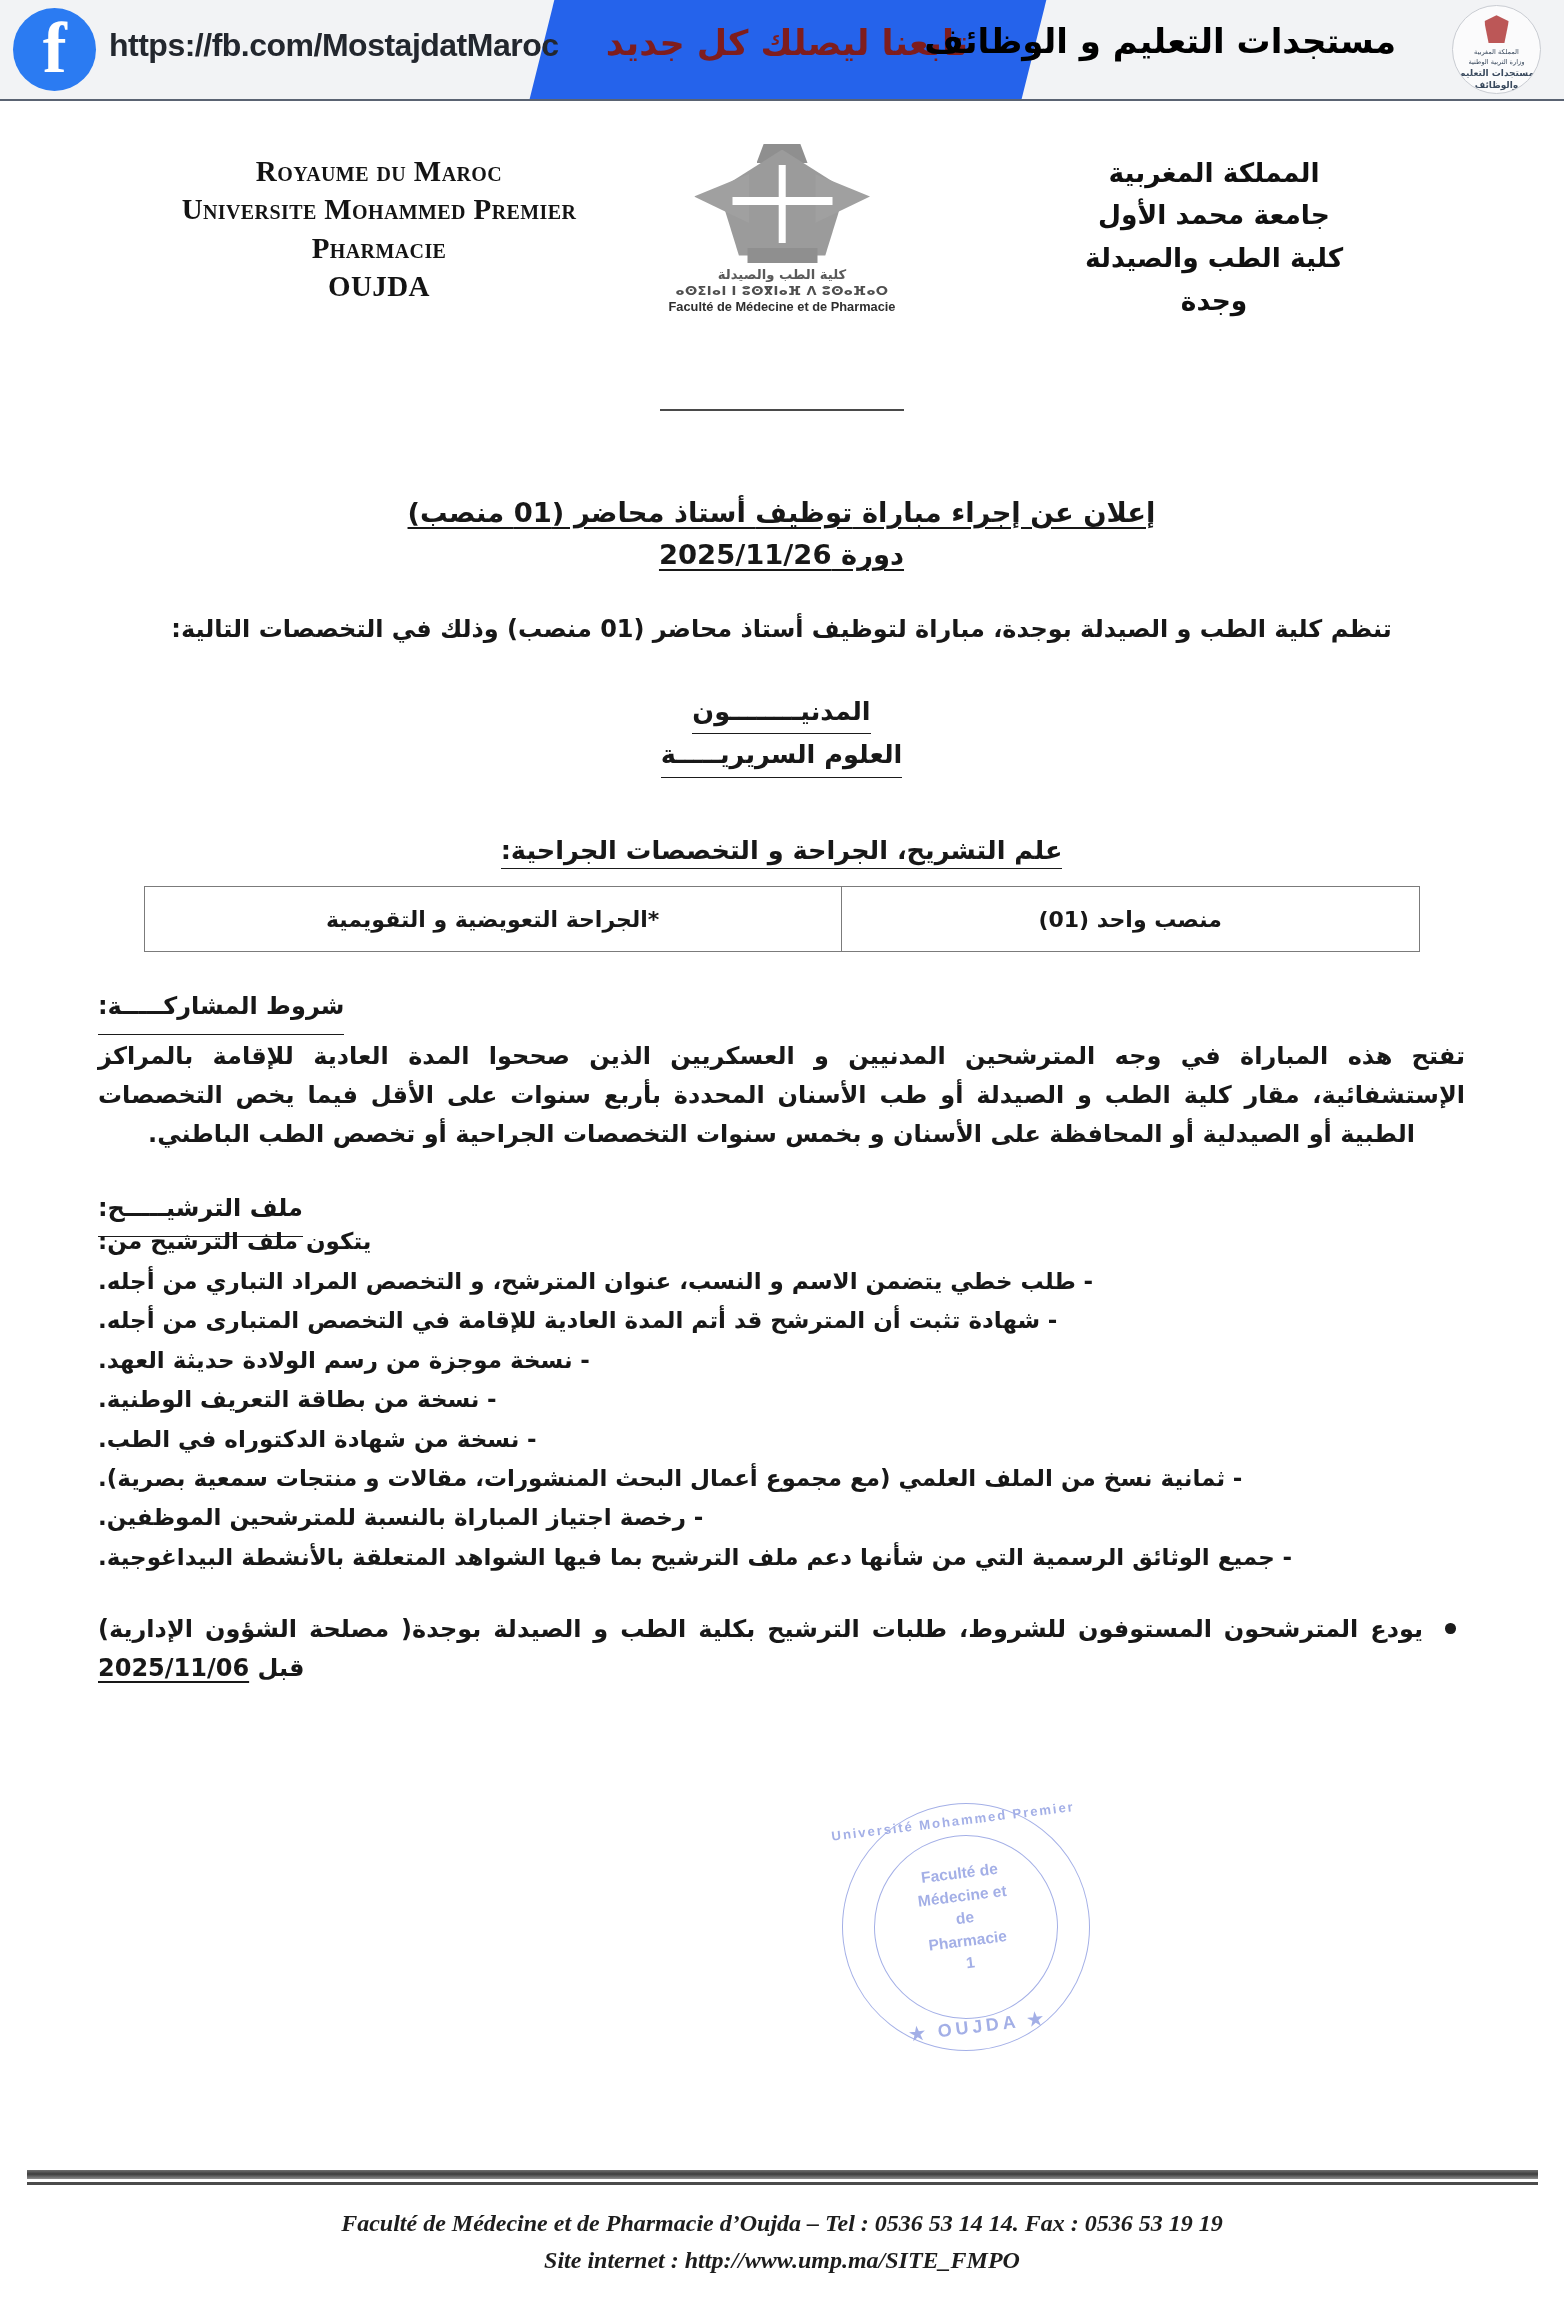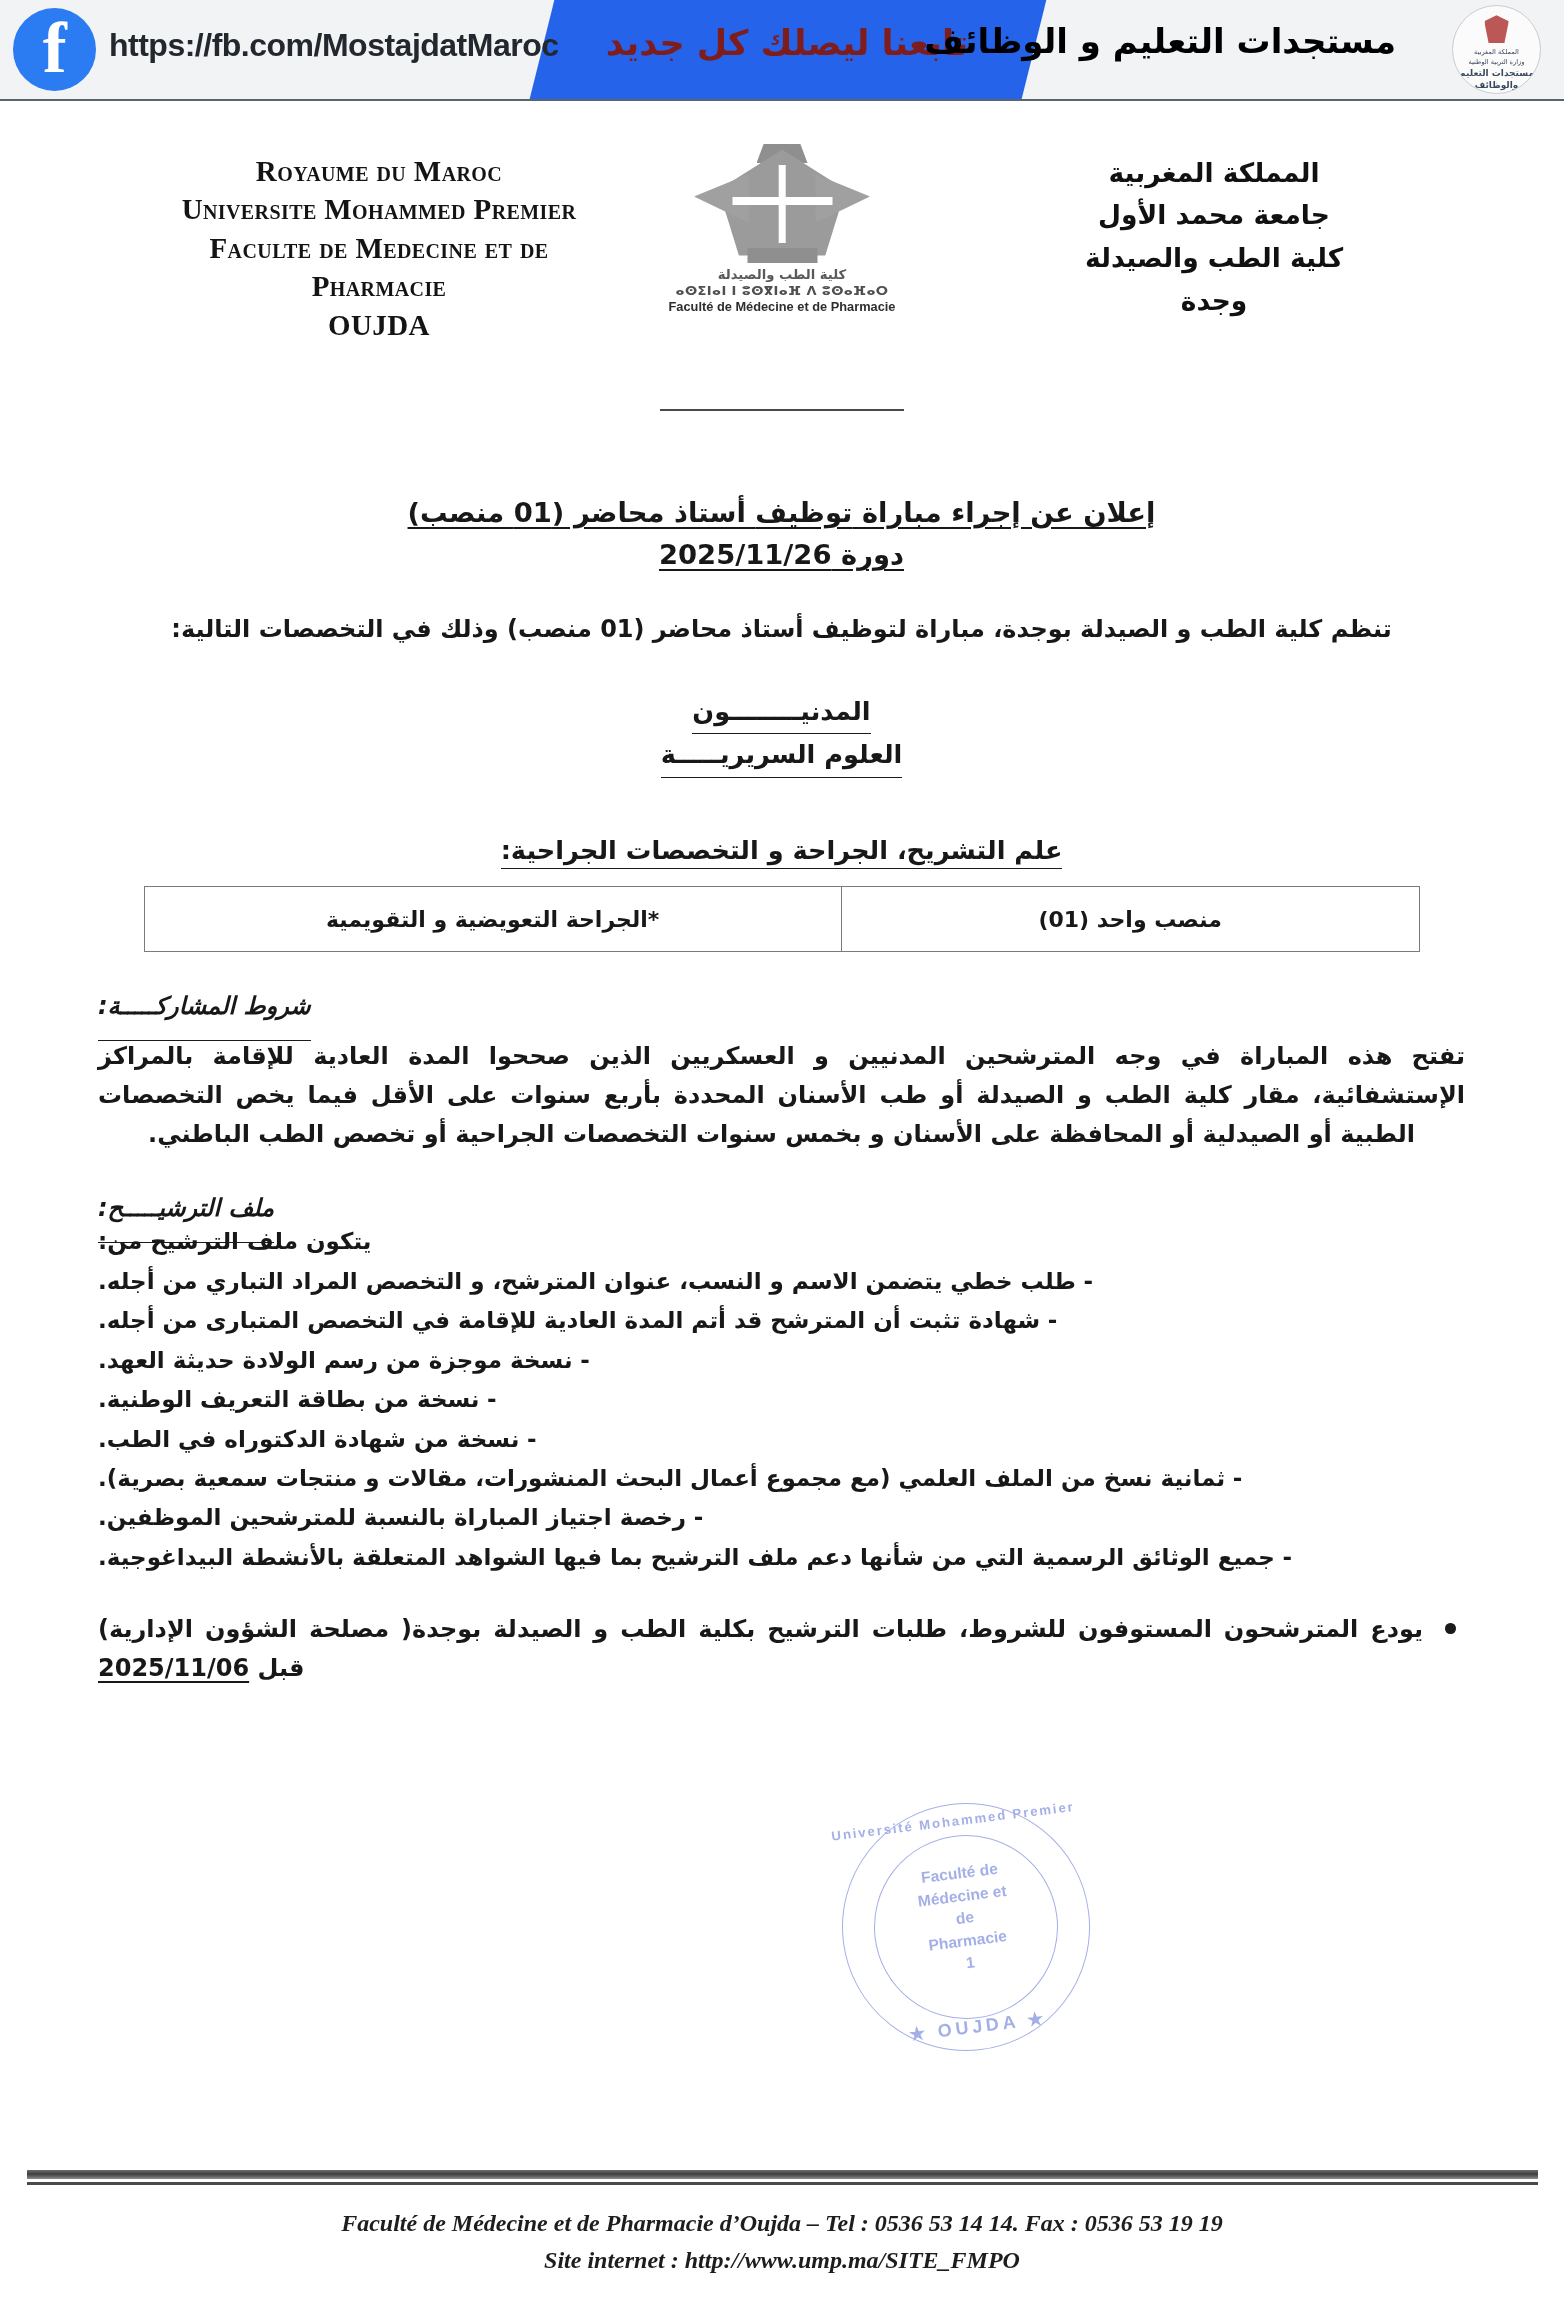--- a/index.html
+++ b/index.html
@@ -319,23 +319,22 @@
   .spec-table td.c-posts { width: 45%; text-align: center; }
 
   .sec-head {
     margin-top: 40px;
     text-align: left;
     font-size: 24px;
     font-weight: 700;
   }
   .sec-head span {
     border-bottom: 1.9px solid #1b1b1b;
-    padding-bottom: 20px;
+    padding-bottom: 14px;
     letter-spacing: 0.9px;
-    font-style: italic;
   }
 
   .para {
     margin-top: 17px;
     font-size: 24px;
     font-weight: 700;
     line-height: 1.62;
     text-align: justify;
     text-align-last: center;
   }
@@ -474,21 +473,20 @@
       <div class="sl sl2">وزارة التربية الوطنية</div>
       <div class="sl sl3">مستجدات التعليم</div>
       <div class="sl sl4">والوظائف</div>
     </div>
   </div>
 
   <div class="letterhead">
     <div class="lh-fr">
       <div>Royaume du Maroc</div>
       <div>Universite  Mohammed Premier</div>
-      <div>Faculte de Medecine et de</div>
       <div>Pharmacie</div>
       <div>OUJDA</div>
     </div>
 
     <div class="lh-logo">
       <div class="emblem">
         <div class="cap"></div>
         <div class="dia"></div>
         <div class="wing-l"></div>
         <div class="wing-r"></div>

